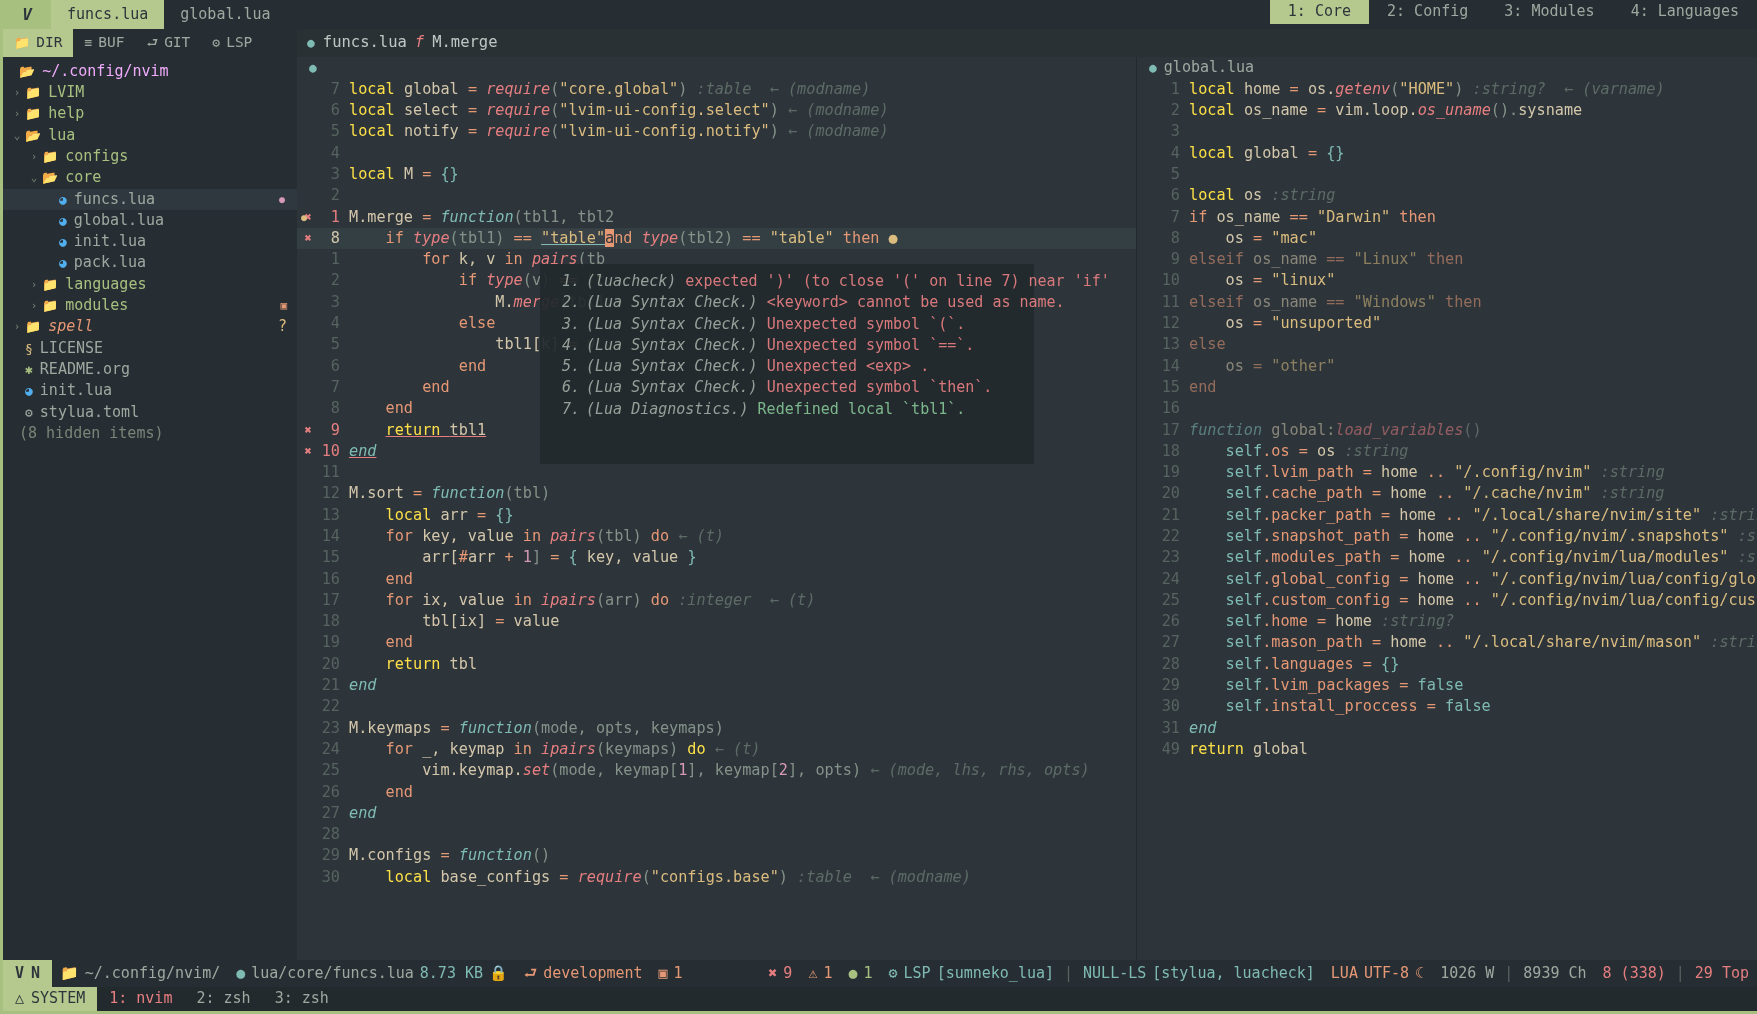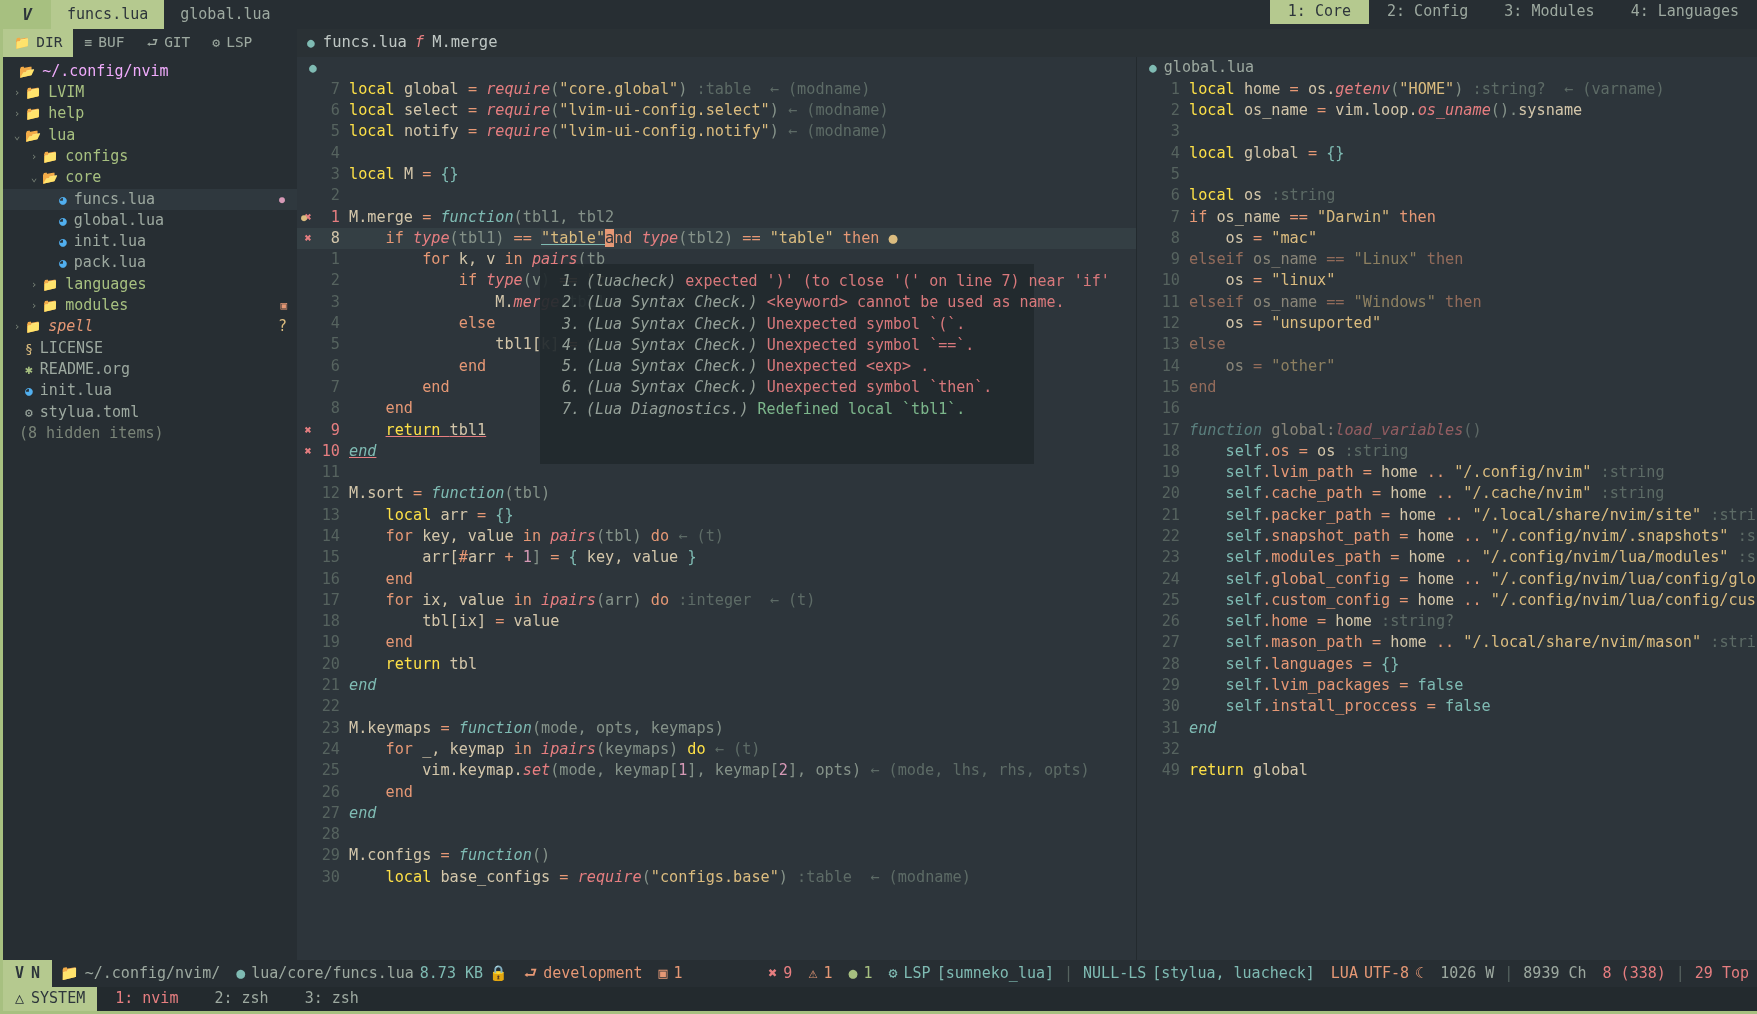--- a/index.html
+++ b/index.html
@@ -77,21 +77,21 @@
 
   
   .kw   { color:#fde047; }
   .kw2  { color:#e69875; }
   .fn   { color:#7fbbb3; font-style:italic; }
   .fn2  { color:#e67e80; font-style:italic; }
   .str  { color:#dbbc7f; }
   .id   { color:#d3c6aa; }
   .pun  { color:#859289; }
   .num2 { color:#d699b6; }
-  .hint { color:#5d6b66; }
+  .hint { color:#5d6b66; font-style:italic; }
   .fld  { color:#e69875; }
   .self { color:#7fbbb3; }
   .bool { color:#7fbbb3; }
   .op   { color:#e69875; }
   .cmt  { color:#7fbbb3; font-style:italic; }
   .err-underline { text-decoration:underline; text-decoration-color:#e67e80; }
   .sel-tok { background:#3a4248; text-decoration:underline;
              text-decoration-color:#7fbbb3; }
   .cursor { background:#e69875; color:#2d353b; }
   .bulb { color:#dbbc7f; }
@@ -117,21 +117,21 @@
   .teal { color:#7fbbb3; }
   .orange { color:#e69875; }
   .green { color:#a7c080; }
   .redc { color:#e67e80; }
 
   
   .tmux { height:27px; flex:0 0 27px; background:#232a2e; display:flex;
           align-items:center; font-size:15px; border-bottom:3px solid #a7c080;}
   .tmux-host { background:#b5c98f; color:#2d353b; height:100%; display:flex;
                align-items:center; gap:7px; padding:0 12px; }
-  .tmux-win { padding:0 18px; color:#9da9a0; }
+  .tmux-win { padding:0 12px; color:#9da9a0; }
   .tmux-win.active { color:#e67e80; }
 </style>
 </head>
 <body>
 
 <div class="app">
 
   <div class="tabline">
     <div class="tab-logo">V</div>
     <div class="tab active">funcs.lua</div>
@@ -347,21 +347,20 @@
           <div class="ln"><span class="sgn">&nbsp;</span><span class="num">22</span><span class="code"><span class="pun">    </span><span class="self">self</span><span class="fld">.snapshot_path </span><span class="op">= </span><span class="id">home </span><span class="op">.. </span><span class="str">"/.config/nvim/.snapshots" </span><span class="hint">:string</span></span></div>
           <div class="ln"><span class="sgn">&nbsp;</span><span class="num">23</span><span class="code"><span class="pun">    </span><span class="self">self</span><span class="fld">.modules_path </span><span class="op">= </span><span class="id">home </span><span class="op">.. </span><span class="str">"/.config/nvim/lua/modules" </span><span class="hint">:string</span></span></div>
           <div class="ln"><span class="sgn">&nbsp;</span><span class="num">24</span><span class="code"><span class="pun">    </span><span class="self">self</span><span class="fld">.global_config </span><span class="op">= </span><span class="id">home </span><span class="op">.. </span><span class="str">"/.config/nvim/lua/config/global" </span></span></div>
           <div class="ln"><span class="sgn">&nbsp;</span><span class="num">25</span><span class="code"><span class="pun">    </span><span class="self">self</span><span class="fld">.custom_config </span><span class="op">= </span><span class="id">home </span><span class="op">.. </span><span class="str">"/.config/nvim/lua/config/custom" </span></span></div>
           <div class="ln"><span class="sgn">&nbsp;</span><span class="num">26</span><span class="code"><span class="pun">    </span><span class="self">self</span><span class="fld">.home </span><span class="op">= </span><span class="id">home </span><span class="hint">:string?</span></span></div>
           <div class="ln"><span class="sgn">&nbsp;</span><span class="num">27</span><span class="code"><span class="pun">    </span><span class="self">self</span><span class="fld">.mason_path </span><span class="op">= </span><span class="id">home </span><span class="op">.. </span><span class="str">"/.local/share/nvim/mason" </span><span class="hint">:string</span></span></div>
           <div class="ln"><span class="sgn">&nbsp;</span><span class="num">28</span><span class="code"><span class="pun">    </span><span class="self">self</span><span class="fld">.languages </span><span class="op">= </span><span class="bool">{}</span></span></div>
           <div class="ln"><span class="sgn">&nbsp;</span><span class="num">29</span><span class="code"><span class="pun">    </span><span class="self">self</span><span class="fld">.lvim_packages </span><span class="op">= </span><span class="bool">false</span></span></div>
           <div class="ln"><span class="sgn">&nbsp;</span><span class="num">30</span><span class="code"><span class="pun">    </span><span class="self">self</span><span class="fld">.install_proccess </span><span class="op">= </span><span class="bool">false</span></span></div>
           <div class="ln"><span class="sgn">&nbsp;</span><span class="num">31</span><span class="code"><span class="cmt">end</span></span></div>
-          <div class="ln"><span class="sgn">&nbsp;</span><span class="num">32</span><span class="code"></span></div>
           <div class="ln"><span class="sgn">&nbsp;</span><span class="num">49</span><span class="code"><span class="kw">return </span><span class="id">global</span></span></div>
         </div>
     </div>
 
     <div class="popup" id="popup">
         <div class="pl"><span class="pidx">1.</span><span class="psrc">(luacheck) </span><span class="pmsg">expected ')' (to close '(' on line 7) near 'if'</span></div>
         <div class="pl"><span class="pidx">2.</span><span class="psrc">(Lua Syntax Check.) </span><span class="pmsg">&lt;keyword&gt; cannot be used as name.</span></div>
         <div class="pl"><span class="pidx">3.</span><span class="psrc">(Lua Syntax Check.) </span><span class="pmsg">Unexpected symbol `(`.</span></div>
         <div class="pl"><span class="pidx">4.</span><span class="psrc">(Lua Syntax Check.) </span><span class="pmsg">Unexpected symbol `==`.</span></div>
         <div class="pl"><span class="pidx">5.</span><span class="psrc">(Lua Syntax Check.) </span><span class="pmsg">Unexpected &lt;exp&gt; .</span></div>

